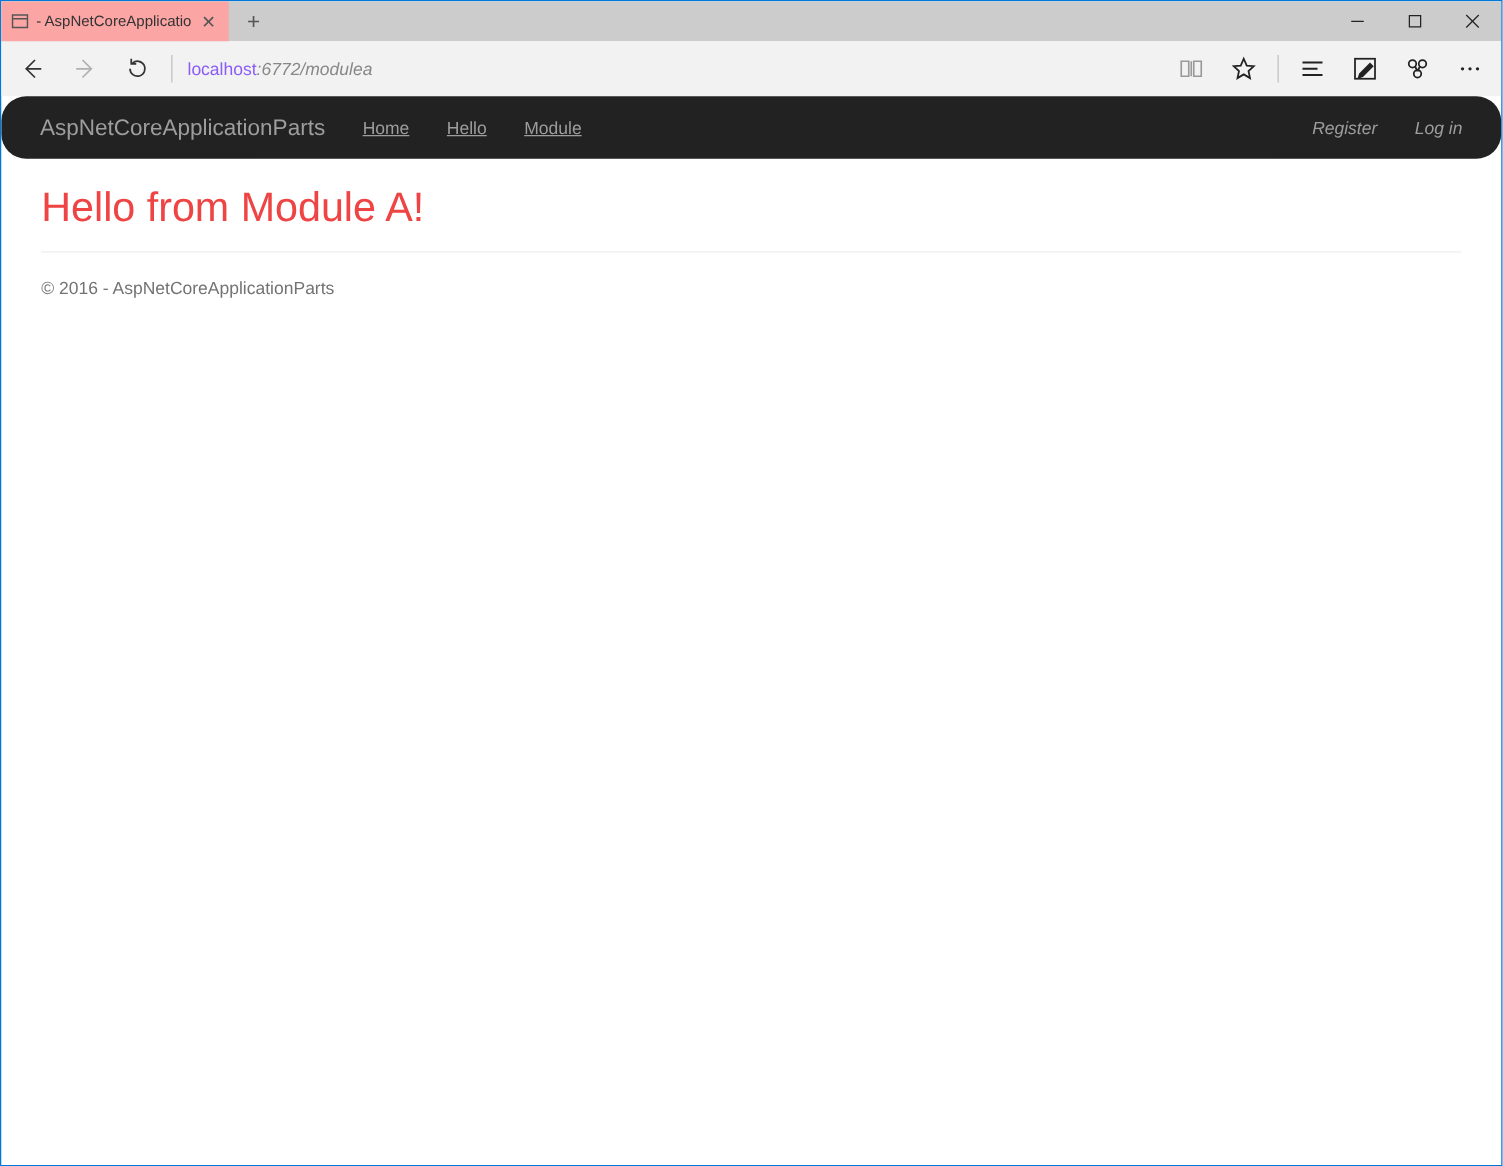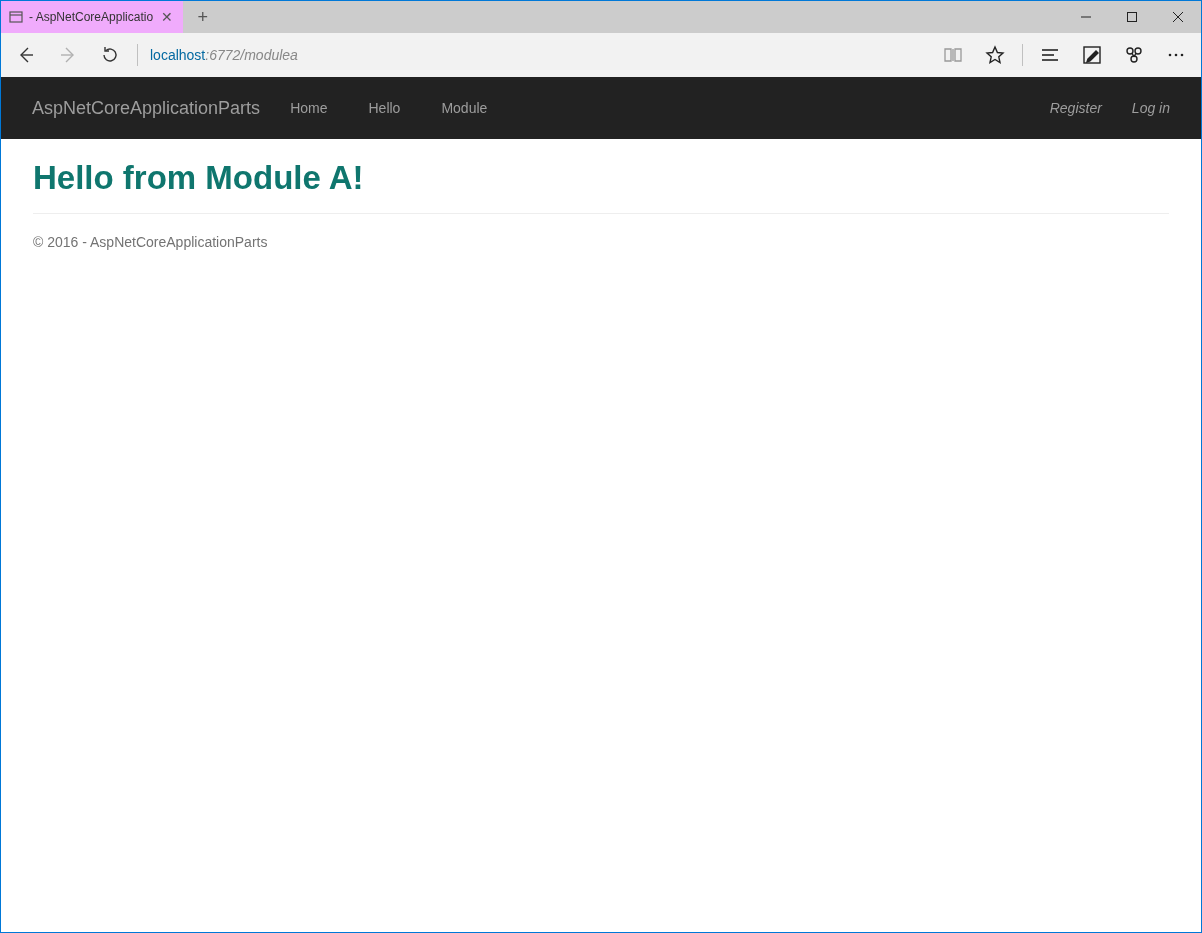--- a/index.html
+++ b/index.html
@@ -17,21 +17,21 @@
     }
 
     
     .title-bar {
       height: 32px;
       background: #cccccc;
       display: flex;
       align-items: stretch;
     }
     .tab {
-      background: #f0abfc;
+      background: #fca5a5;
       display: flex;
       align-items: center;
       padding: 0 8px 0 8px;
       gap: 6px;
       font-size: 12px;
       color: #333;
       height: 100%;
       min-width: 180px;
       max-width: 190px;
     }
@@ -91,74 +91,76 @@
       background: #c0c0c0;
       margin: 0 6px;
     }
     .address-bar {
       flex: 1;
       font-size: 14px;
       display: flex;
       align-items: center;
       padding-left: 6px;
     }
-    .addr-host { color: #0369a1; }
+    .addr-host { color: #8b5cf6; }
     .addr-path { color: #888; font-style: italic; }
     .right-icons {
       display: flex;
       align-items: center;
       height: 100%;
     }
     .icon-btn {
       width: 42px;
       height: 44px;
       display: flex;
       align-items: center;
       justify-content: center;
       color: #333;
     }
     .icon-btn svg { display:block; }
 
     
     .page-navbar {
       background: #222222;
       color: #9d9d9d;
-      height: 62px;
+      height: 50px;
       display: flex;
       align-items: center;
       padding: 0 16px;
+      border-radius: 20px;
     }
     .brand {
       color: #9d9d9d;
       font-size: 18px;
       padding: 0 15px;
     }
     .nav-links {
       display: flex;
-      gap: 11px;
+      gap: 0;
+      text-decoration: underline;
     }
     .nav-link {
       font-size: 14px;
       padding: 0 15px;
       color: #9d9d9d;
       line-height: 50px;
     }
     .nav-right {
       margin-left: auto;
       display: flex;
       font-style: italic;
     }
 
     .page-body {
       padding: 20px 32px;
     }
     .page-heading {
       font-size: 33px;
-      font-weight: 700;
-      color: #0f766e;
+      font-weight: 400;
+      color: #ef4444;
       margin-bottom: 16px;
     }
     .divider-line {
       border: 0;
       border-top: 1px solid #eee;
       margin-bottom: 20px;
     }
     .footer-text {
       font-size: 14px;
       color: #737373;

